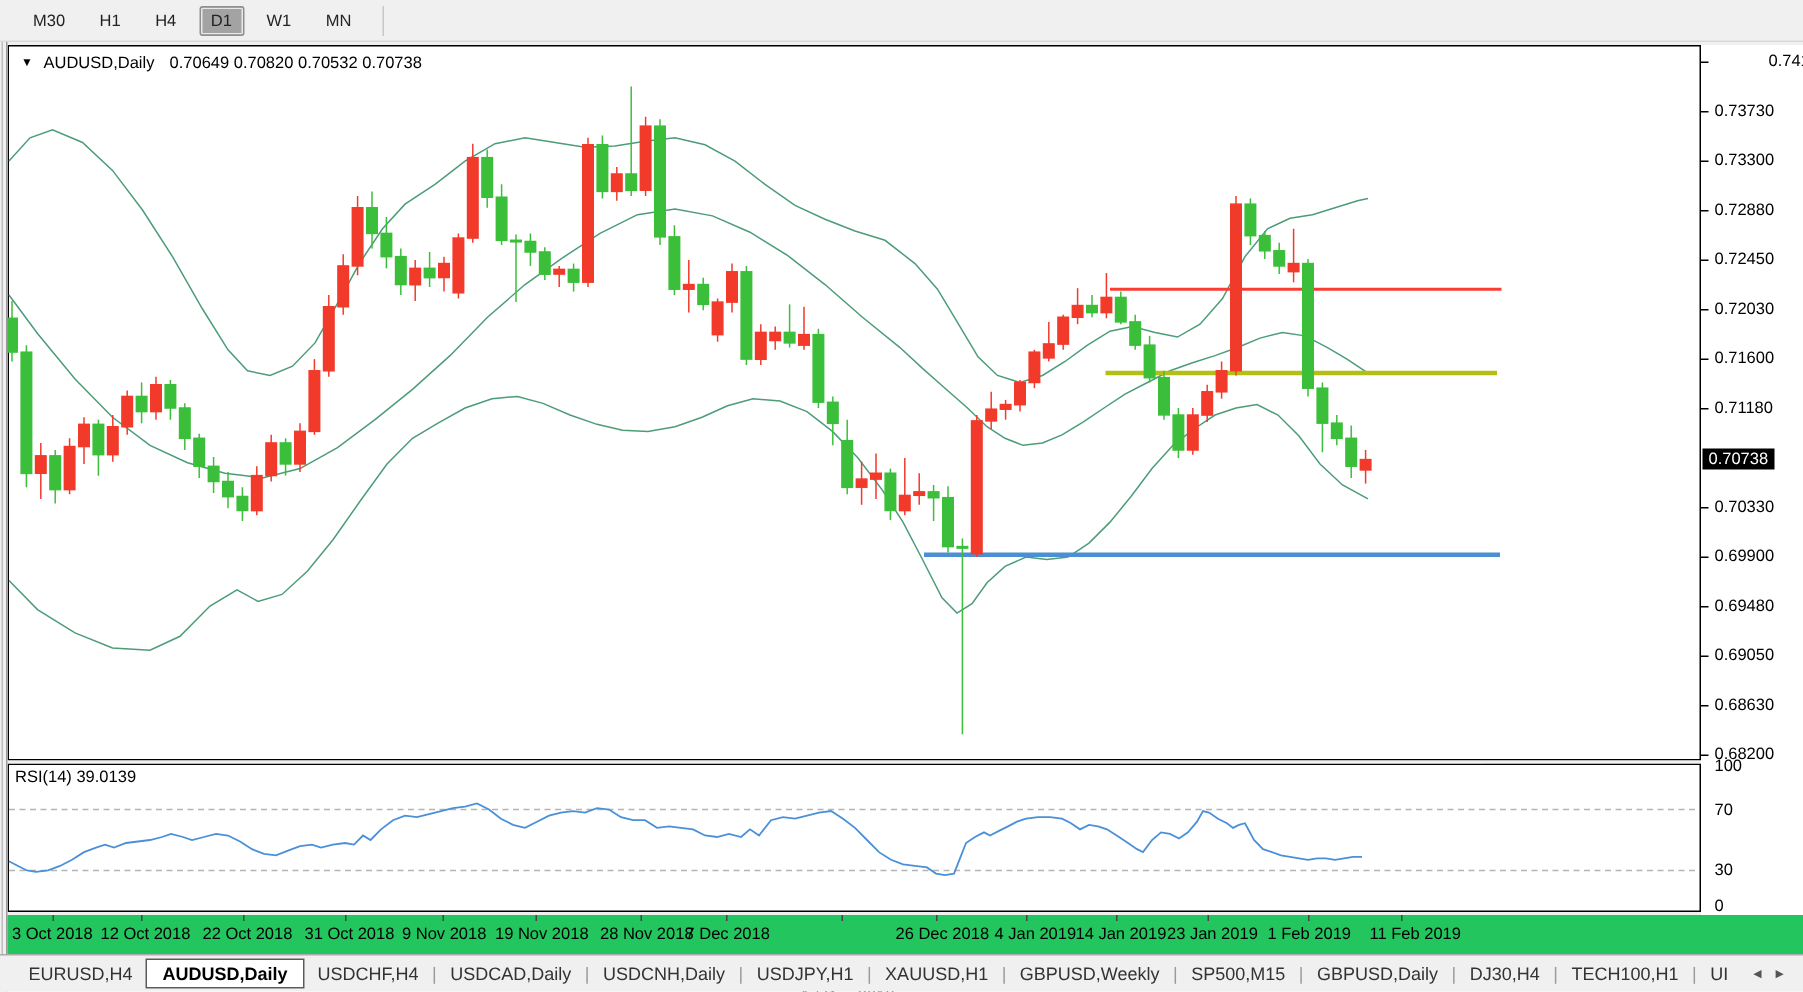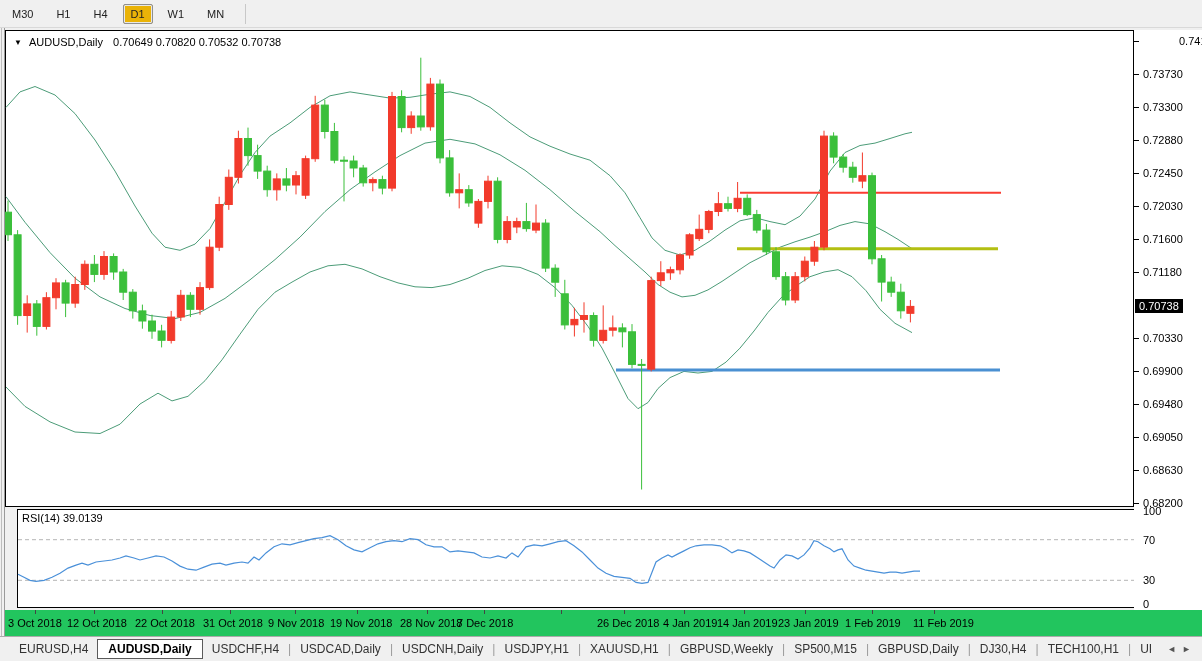--- a/index.html
+++ b/index.html
@@ -3,23 +3,23 @@
 <meta charset="utf-8">
 <style>
   html,body{margin:0;padding:0}
   body{
     width:1202px;height:661px;position:relative;overflow:hidden;
     background:#f0f0f0;font-family:"Liberation Sans",sans-serif;
     -webkit-user-select:none;user-select:none;
   }
   
   .toolbar{position:absolute;left:0;top:0;width:1202px;height:28px;background:#f0f0f0;
-    border-bottom:1px solid #d9d9d9;display:flex;align-items:center;padding-left:4px;box-sizing:border-box}
+    border-bottom:1px solid #d9d9d9;display:flex;align-items:center;padding-left:14px;box-sizing:border-box}
   .tf-btn{font-size:11px;color:#222;padding:3px 7px;margin-right:7px;border:1px solid transparent;border-radius:2px;cursor:default}
-  .tf-btn.active{border:1px solid #8f8f8f;background:#eab308;box-shadow:inset 0 0 0 1px #e8e8e8}
+  .tf-btn.active{border:1px solid #8f8f8f;background:#a3a3a3;box-shadow:inset 0 0 0 1px #e8e8e8}
   .toolbar-sep{width:1px;height:20px;background:#c8c8c8;margin:0 6px}
   
   .left-split{position:absolute;left:0;top:28px;width:5px;height:633px;background:#f0f0f0;border-right:1px solid #9a9a9a;box-sizing:border-box}
   .left-split:before{content:"";position:absolute;left:1px;top:0;bottom:0;width:1px;background:#bdbdbd}
   
   .pane{position:absolute;background:#fff}
   svg{display:block}
   
   .price-axis{position:absolute;left:1134px;top:30px;width:68px;height:580px;background:#fff}
   .axis-lbl{position:absolute;left:9px;font-size:11px;color:#000;white-space:nowrap}
@@ -257,21 +257,21 @@
       <line x1="910.4" x2="910.4" y1="300.0" y2="322.4" stroke="#f23a2b" stroke-width="1"></line>
       <rect x="906.9" y="306.4" width="7" height="6.9" fill="#f23a2b" stroke="#f23a2b"></rect>
     </svg>
   <div class="pane-label" style="left:9px;top:6px">
     <span style="font-size:8px;vertical-align:1px">▼</span>
     <span style="margin-left:4px">AUDUSD,Daily</span>
     <span style="margin-left:7px">0.70649 0.70820 0.70532 0.70738</span>
   </div>
 </div>
 
-<div class="pane" style="left:17px;top:509px;width:984px;height:99px">
+<div class="pane" style="left:5px;top:509px;width:984px;height:99px">
   <svg id="rsi-svg" width="1129" height="99" viewBox="5 509 1129 99">
       <rect x="5.5" y="509.5" width="1128" height="98" fill="#fff" stroke="#000" stroke-width="1"></rect>
       <line x1="6" x2="1133" y1="539.7" y2="539.7" stroke="#b5b5b5" stroke-width="1" stroke-dasharray="4 3"></line>
       <line x1="6" x2="1133" y1="580.3" y2="580.3" stroke="#b5b5b5" stroke-width="1" stroke-dasharray="4 3"></line>
       <polyline points="6,574.2 12,577.3 18,580.3 24,581.3 32,580.3 40,577.3 48,573.2 56,568.1 64,565.1 70,563.1 76,565.1 84,562.0 92,561.0 100,560.0 108,558.0 114,555.9 122,558.0 128,560.0 136,558.0 144,555.9 152,557.0 160,561.0 168,566.1 176,569.2 184,570.2 192,567.1 200,564.1 208,563.1 214,565.1 222,563.1 230,562.0 236,563.1 242,557.0 247,560.0 254,552.9 262,546.8 270,543.8 278,544.8 286,542.7 294,540.7 302,538.7 310,537.7 318,535.6 326,539.7 334,545.8 342,549.9 350,551.9 358,547.8 366,543.8 374,541.7 382,540.7 390,541.7 398,538.7 406,539.7 414,544.8 422,546.8 430,546.8 438,551.9 446,550.9 454,551.9 462,552.9 470,557.0 478,558.0 486,555.9 494,558.0 500,552.9 506,557.0 514,546.8 522,544.8 530,545.8 538,543.8 546,541.7 554,540.7 562,545.8 570,551.9 578,560.0 586,568.1 594,573.2 602,576.3 610,577.3 618,578.3 624,582.4 630,583.4 636,582.4 640,572.2 644,562.0 650,558.0 656,554.9 660,557.0 666,553.9 672,550.9 678,547.8 684,545.8 692,544.8 700,544.8 708,545.8 714,548.8 720,552.9 726,549.9 732,550.9 738,552.9 746,558.0 752,562.0 758,566.1 762,568.1 768,560.0 774,554.9 780,555.9 786,559.0 792,554.9 798,547.8 802,540.7 806,541.7 812,545.8 818,548.8 822,551.9 826,549.9 830,548.8 836,560.0 842,566.1 848,568.1 854,570.2 860,571.2 866,572.2 872,573.2 878,572.2 884,572.2 890,573.2 896,572.2 902,571.2 908,571.2" fill="none" stroke="#4a90d9" stroke-width="1.2"></polyline>
     </svg>
   <div class="pane-label" style="left:5px;top:3px">RSI(14) 39.0139</div>
 </div>
 
 <div class="price-axis" id="price-axis">

